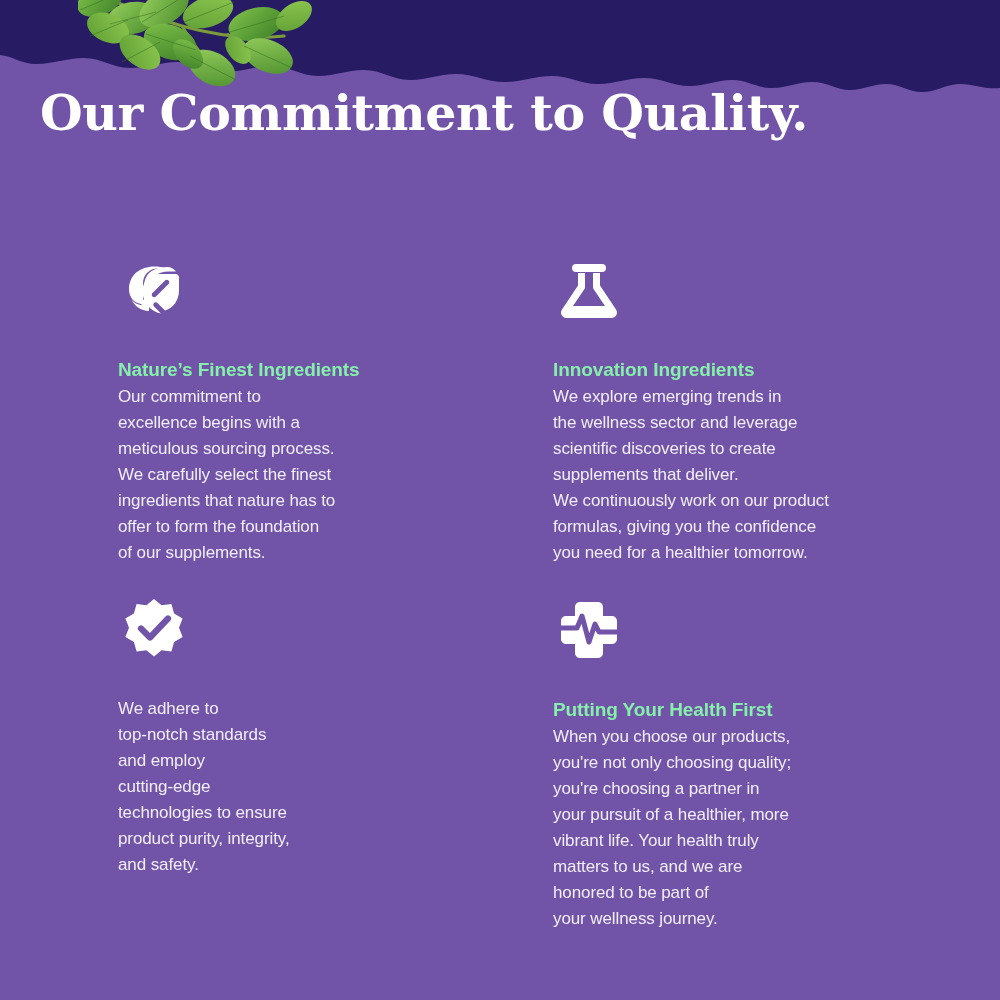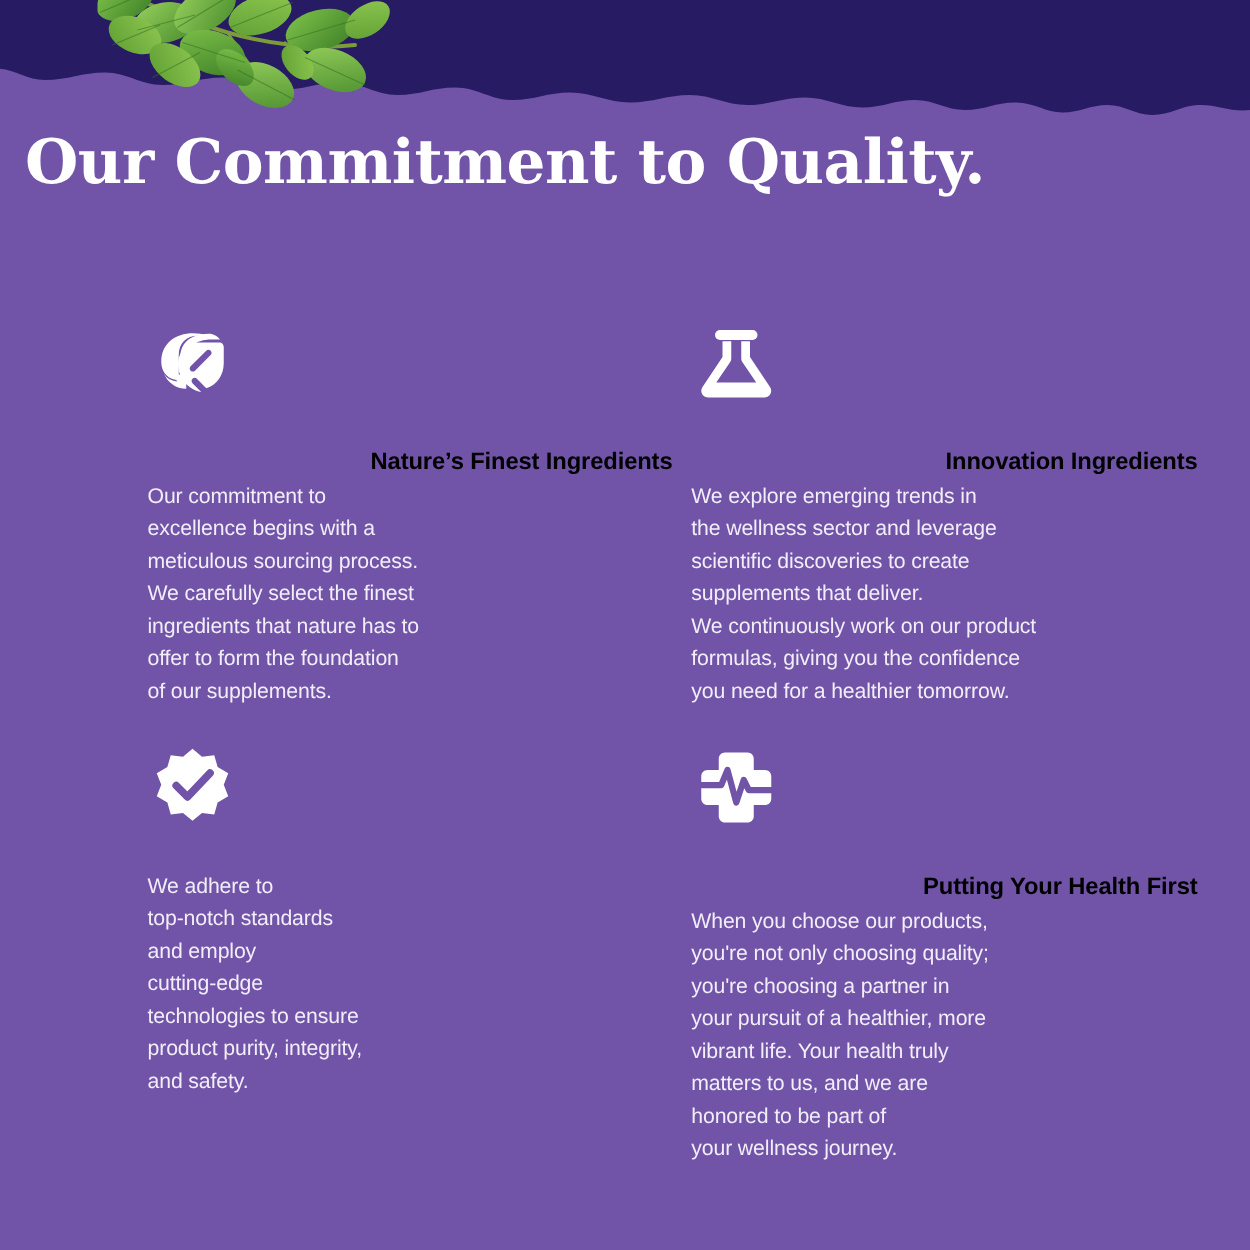--- a/index.html
+++ b/index.html
@@ -38,28 +38,27 @@
     pointer-events: none;
   }
   #leaf-branch svg { display: block; width: 300px; height: 120px; }
 
   
   #heading {
     position: absolute;
     top: 84px; left: 0;
     width: 808px;
     z-index: 4;
-    text-align: center;
+    text-align: right;
     color: #ffffff;
     font-family: "DejaVu Serif", "Liberation Serif", serif;
     font-weight: 700;
     font-size: 49px;
     line-height: 58px;
     letter-spacing: -0.4px;
-    margin-top: 16px;
   }
   #heading .line { display: block; white-space: nowrap; }
 
   
   #features {
     position: absolute;
     top: 248px; left: 0;
     width: 1000px;
     z-index: 2;
     display: grid;
@@ -75,27 +74,26 @@
   .feature-icon {
     width: 72px;
     height: 78px;
     margin-bottom: 30px;
     display: flex;
     align-items: flex-end;
   }
   .feature-icon svg { display: block; }
 
   .feature-title {
-    color: #000000;
+    color: #86efac;
     font-size: 19px;
     font-weight: 700;
     line-height: 27px;
     margin-bottom: 1px;
     letter-spacing: -0.1px;
-    text-align: right;
   }
   .feature-body {
     color: #f2eef8;
     font-size: 17px;
     font-weight: 400;
     line-height: 26px;
     letter-spacing: -0.1px;
     white-space: pre-line;
   }
 </style>

